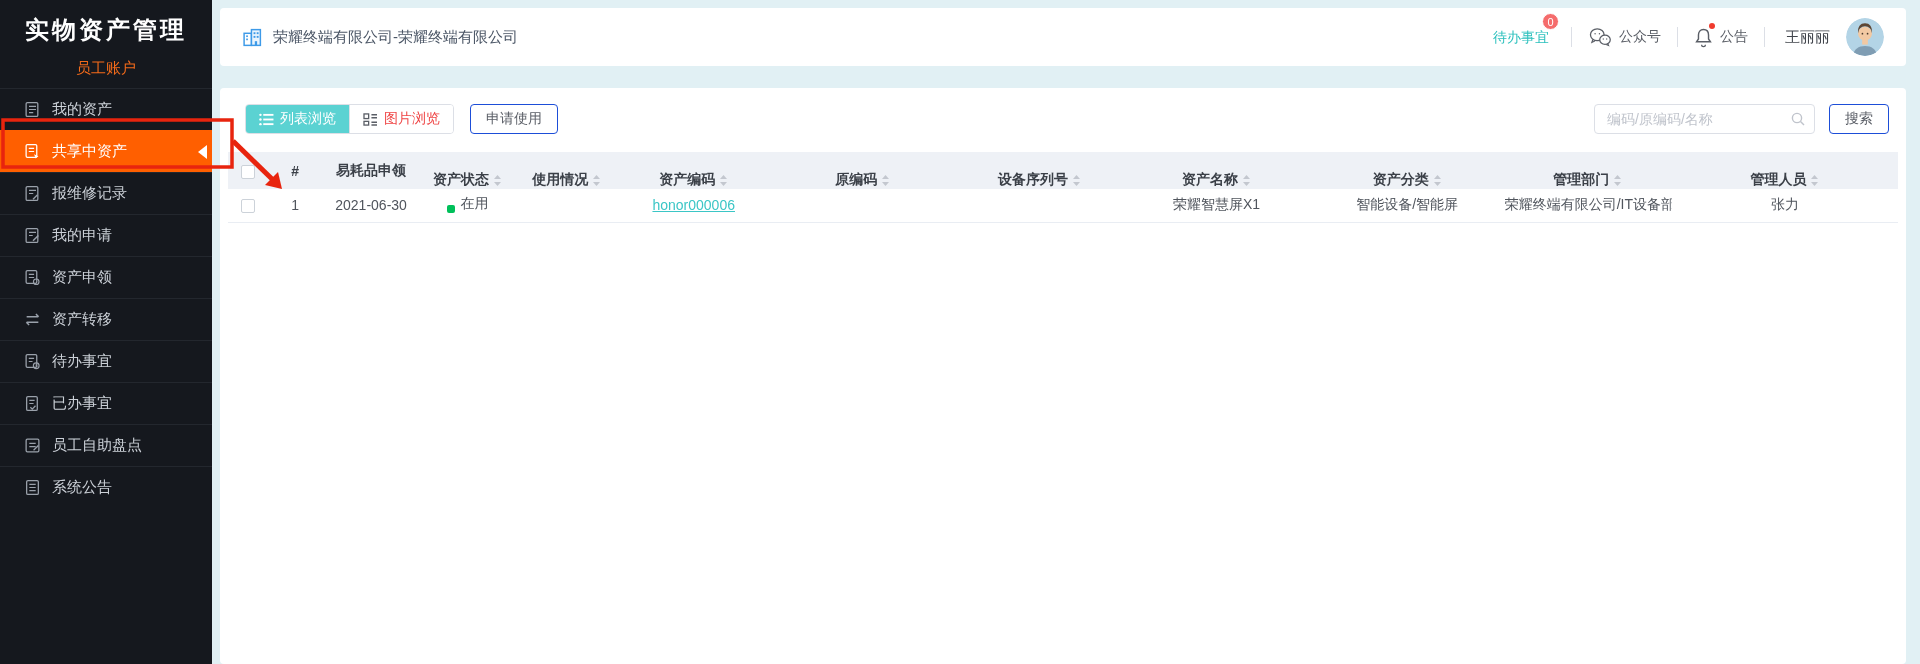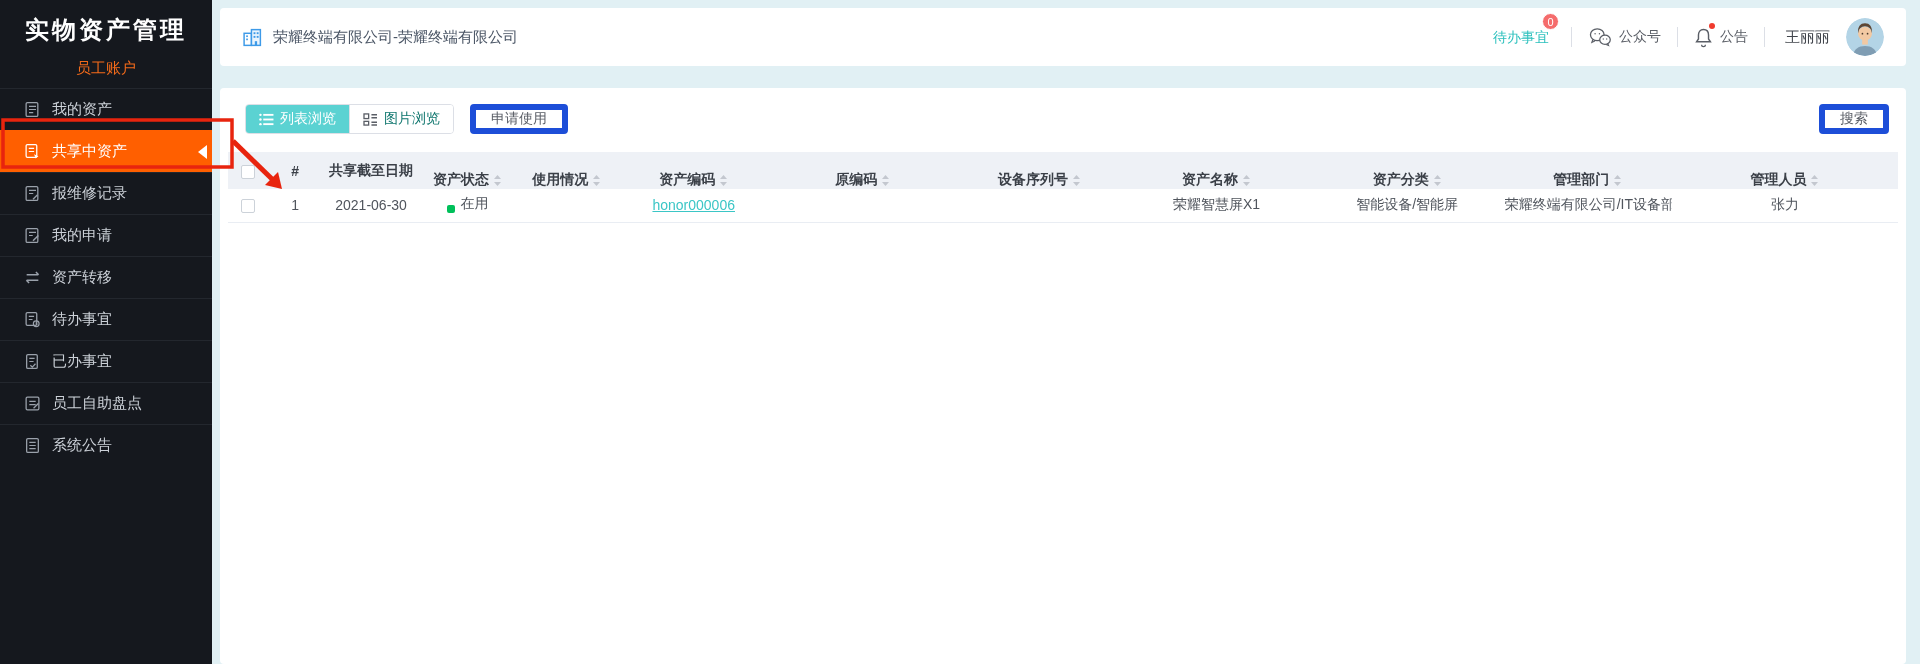--- a/index.html
+++ b/index.html
@@ -40,25 +40,25 @@
   .bell-wrap { position:relative; display:inline-flex; }
   .reddot { position:absolute; top:-4px; right:-2px; width:6px; height:6px; border-radius:50%; background:#f03b2e; }
   .username { font-size:15px; color:#41454c; margin-left:4px; }
   .avatar { width:38px; height:38px; border-radius:50%; overflow:hidden; display:inline-block; cursor:pointer; }
 
   .content { background:#fff; border-radius:4px; margin-top:22px; flex:1; padding:16px 8px 0 8px; }
   .toolbar-row { display:flex; align-items:center; justify-content:space-between; padding:0 9px; }
   .toolbar-left { display:flex; align-items:center;margin-left:8px; }
   .btn-group { display:inline-flex; border:1px solid #dcdfe6; border-radius:4px; overflow:hidden; }
   .seg { height:28px; display:inline-flex; align-items:center; gap:6px; padding:0 13px;
-    font-size:14px; background:#fff; color:#0f766e; cursor:pointer; }
+    font-size:14px; background:#fff; color:#ef4444; cursor:pointer; }
   .seg.active { background:#5bd2d2; color:#fff; }
   .seg + .seg { border-left:1px solid #dcdfe6; }
   .btn { height:30px; display:inline-flex; align-items:center; padding:0 15px; font-size:14px;
-    background:#fff; color:#5a5e66; border:6px solid #1d4ed8; border-radius:4px; cursor:pointer; }
+    background:#fff; color:#5a5e66; border:1px solid #1d4ed8; border-radius:4px; cursor:pointer; }
   .apply-btn { margin-left:16px; }
   .toolbar-right { display:flex; align-items:center; }
   .search-box { position:relative; width:221px; height:30px; }
   .search-box input { width:100%; height:100%; border:1px solid #dcdfe6; border-radius:4px;
     padding:0 30px 0 12px; font-size:14px; color:#5a5e66; outline:none;
     font-family:"Liberation Sans","DejaVu Sans",sans-serif; }
   .search-box input::placeholder { color:#c0c4cc; }
   .search-icon { position:absolute; right:9px; top:7px; }
   .search-btn { margin-left:14px; }
 
@@ -117,20 +117,28 @@
 
       <div class="menu-item">
         <svg class="micon" viewBox="0 0 16 16" fill="none" stroke="currentColor">
             <rect x="2" y="1.5" width="11" height="13" rx="1.2" stroke-width="1.2"></rect>
             <path d="M4.7 5h6.6M4.7 8h3.5" stroke-width="1.1"></path>
             <path d="M8 12.5l5-5 1 1-5 5z" fill="currentColor" stroke="none"></path>
           </svg>
         <span>我的申请</span>
       </div>
 
+      <div class="menu-item">
+        <svg class="micon" viewBox="0 0 16 16" fill="none" stroke="currentColor">
+            <rect x="2" y="1.5" width="10" height="12" rx="1.2" stroke-width="1.2"></rect>
+            <path d="M4.5 5h5M4.5 8h5" stroke-width="1.1"></path>
+            <circle cx="11.5" cy="12" r="2.6" stroke-width="1.1"></circle>
+          </svg>
+        <span>资产申领</span>
+      </div>
 
 
       <div class="menu-item">
         <svg class="micon" viewBox="0 0 16 16" fill="none" stroke="currentColor" stroke-width="1.4">
             <path d="M2.5 5.5h11M11.2 2.8l2.6 2.7M13.5 10.5h-11M4.8 13.2l-2.6-2.7"></path>
           </svg>
         <span>资产转移</span>
       </div>
 
       <div class="menu-item">
@@ -264,20 +272,27 @@
                   <path d="M9 2h6M9 5h6M9 10h6M9 13h6" stroke-width="1.6"></path>
                 </svg>
               <span>图片浏览</span>
             </span>
           </div>
           <span class="btn apply-btn">
               <span>申请使用</span>
             </span>
         </div>
         <div class="toolbar-right">
+          <span class="search-box">
+            <input type="text" placeholder="编码/原编码/名称" style="">
+            <svg class="search-icon" width="16" height="16" viewBox="0 0 16 16" fill="none" stroke="#c0c4cc" stroke-width="1.4">
+                <circle cx="7" cy="7" r="4.6"></circle>
+                <path d="M10.5 10.5l3.5 3.5"></path>
+              </svg>
+          </span>
           <span class="btn search-btn">
               <span>搜索</span>
             </span>
         </div>
       </div>
 
       <table>
         <colgroup>
           <col style="width:40px">
             <col style="width:54px">
@@ -289,21 +304,21 @@
             <col style="width:166px">
           <col style="width:188px">
             <col style="width:193px">
             <col style="width:168px">
             <col style="width:226px">
         </colgroup>
         <thead>
           <tr>
             <th><span class="checkbox"></span></th>
             <th><span>#</span></th>
-            <th><span>共享截至日期</span></th>
+            <th><span>易耗品申领</span></th>
             <th><span class="th-wrap">
                   <span>资产状态</span>
                   <svg width="9" height="13" viewBox="0 0 9 13">
                     <path d="M4.5 1L8 5H1z" fill="#c3c7cf"></path>
                     <path d="M4.5 12L1 8h7z" fill="#c3c7cf"></path>
                   </svg>
                 </span></th>
             <th><span class="th-wrap">
                   <span>使用情况</span>
                   <svg width="9" height="13" viewBox="0 0 9 13">

